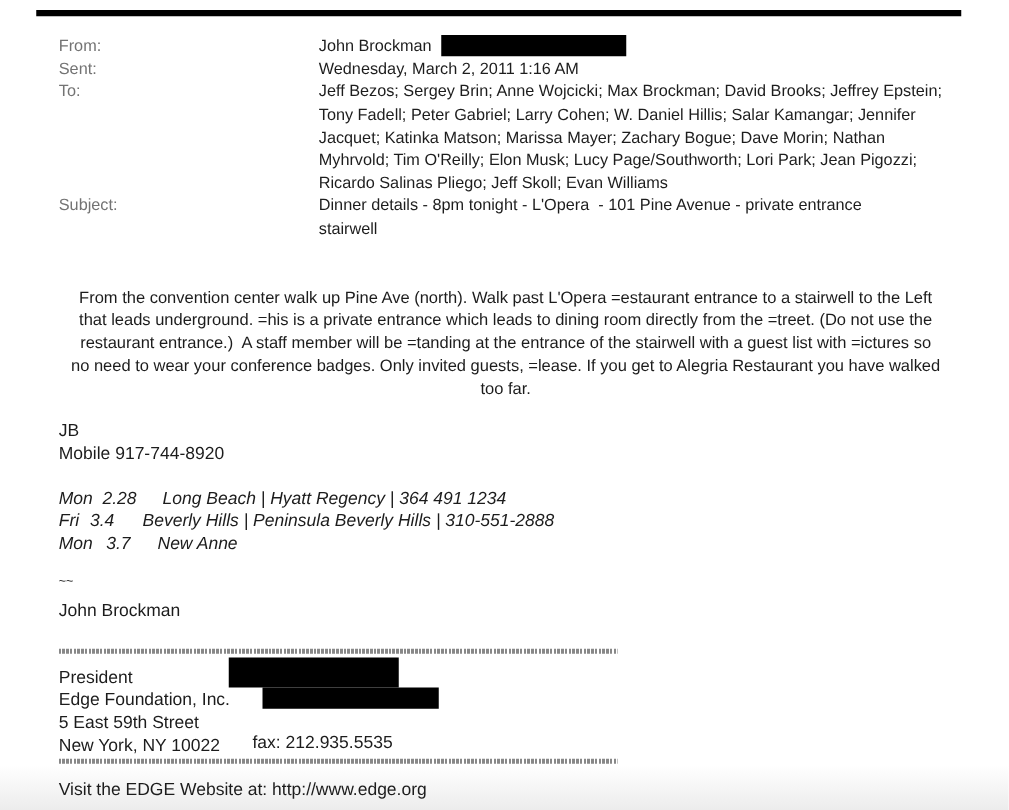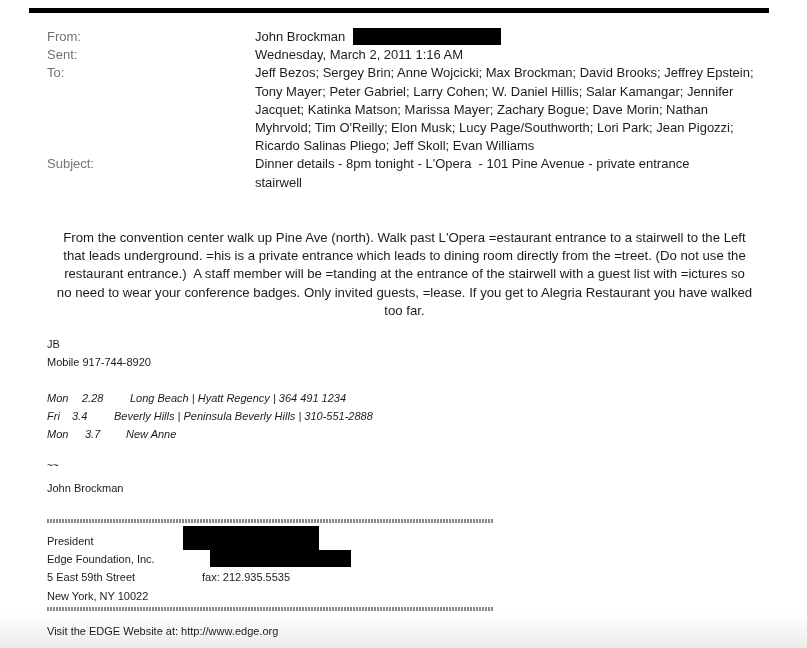--- a/index.html
+++ b/index.html
@@ -20,21 +20,21 @@
     }
     .hrow { display: flex; }
     .hlabel { width: 208px; flex: none; font-weight: normal; color: #737373; }
     .hval { flex: 1; color: #1d1d1d; }
     .redact { display: inline-block; background: #000; vertical-align: middle; }
     .body-text {
       position: absolute; left: 47px; top: 229px; width: 715px;
       font-size: 13.2px; line-height: 18.2px; color: #1c1c1c; text-align: center;
     }
     .para { margin: 0; }
-    .block { position: absolute; left: 47px; font-size: 11px; line-height: 18.2px; color: #1c1c1c; }
+    .block { position: absolute; left: 47px; font-size: 14px; line-height: 18.2px; color: #1c1c1c; }
     .itin-row { display: flex; white-space: pre; }
     .tilde-line {
       position: absolute; left: 47px; width: 447px; height: 4px;
       background-image: repeating-linear-gradient(90deg, #555 0 2px, transparent 2px 3px);
       opacity: 0.7;
     }
     .sig-row { display: flex; position: relative; height: 18.2px; }
     .footer-fade {
       position: absolute; left: 0; right: 0; top: 612px; bottom: 0;
       background: linear-gradient(#ffffff, #ececec);
@@ -54,21 +54,21 @@
     </div>
   </div>
   <div class="hrow">
     <div class="hlabel">Sent:</div>
     <div class="hval">Wednesday, March 2, 2011 1:16 AM</div>
   </div>
   <div class="hrow">
     <div class="hlabel">To:</div>
     <div class="hval">
       <div>Jeff Bezos; Sergey Brin; Anne Wojcicki; Max Brockman; David Brooks; Jeffrey Epstein;</div>
-      <div>Tony Mayer; Peter Gabriel; Larry Cohen; W. Daniel Hillis; Salar Kamangar; Jennifer</div>
+      <div>Tony Fadell; Peter Gabriel; Larry Cohen; W. Daniel Hillis; Salar Kamangar; Jennifer</div>
       <div>Jacquet; Katinka Matson; Marissa Mayer; Zachary Bogue; Dave Morin; Nathan</div>
       <div>Myhrvold; Tim O'Reilly; Elon Musk; Lucy Page/Southworth; Lori Park; Jean Pigozzi;</div>
       <div>Ricardo Salinas Pliego; Jeff Skoll; Evan Williams</div>
     </div>
   </div>
   <div class="hrow">
     <div class="hlabel">Subject:</div>
     <div class="hval">
       <div style="white-space:pre">Dinner details - 8pm tonight - L'Opera  - 101 Pine Avenue - private entrance</div>
       <div>stairwell</div>
@@ -116,21 +116,21 @@
   <div class="sig-row">
     <span>President</span>
     <span class="redact" style="position:absolute;left:136px;top:-6px;width:136px;height:24px;"></span>
   </div>
   <div class="sig-row">
     <span>Edge Foundation, Inc.</span>
     <span class="redact" style="position:absolute;left:163px;top:0px;width:141px;height:17px;"></span>
   </div>
   <div class="sig-row">
     <span>5 East 59th Street</span>
-    <span style="position:absolute;left:155px;">fax: 212.935.5535</span>
+    <span style="position:absolute;left:155px;margin-top:16px;">fax: 212.935.5535</span>
   </div>
   <div class="sig-row">
     <span>New York, NY 10022</span>
   </div>
 </div>
 
 <div class="tilde-line" style="top:607px;"></div>
 
 <div class="footer-fade"></div>
 <div class="block" style="top:622px;">Visit the EDGE Website at: http://www.edge.org</div>

